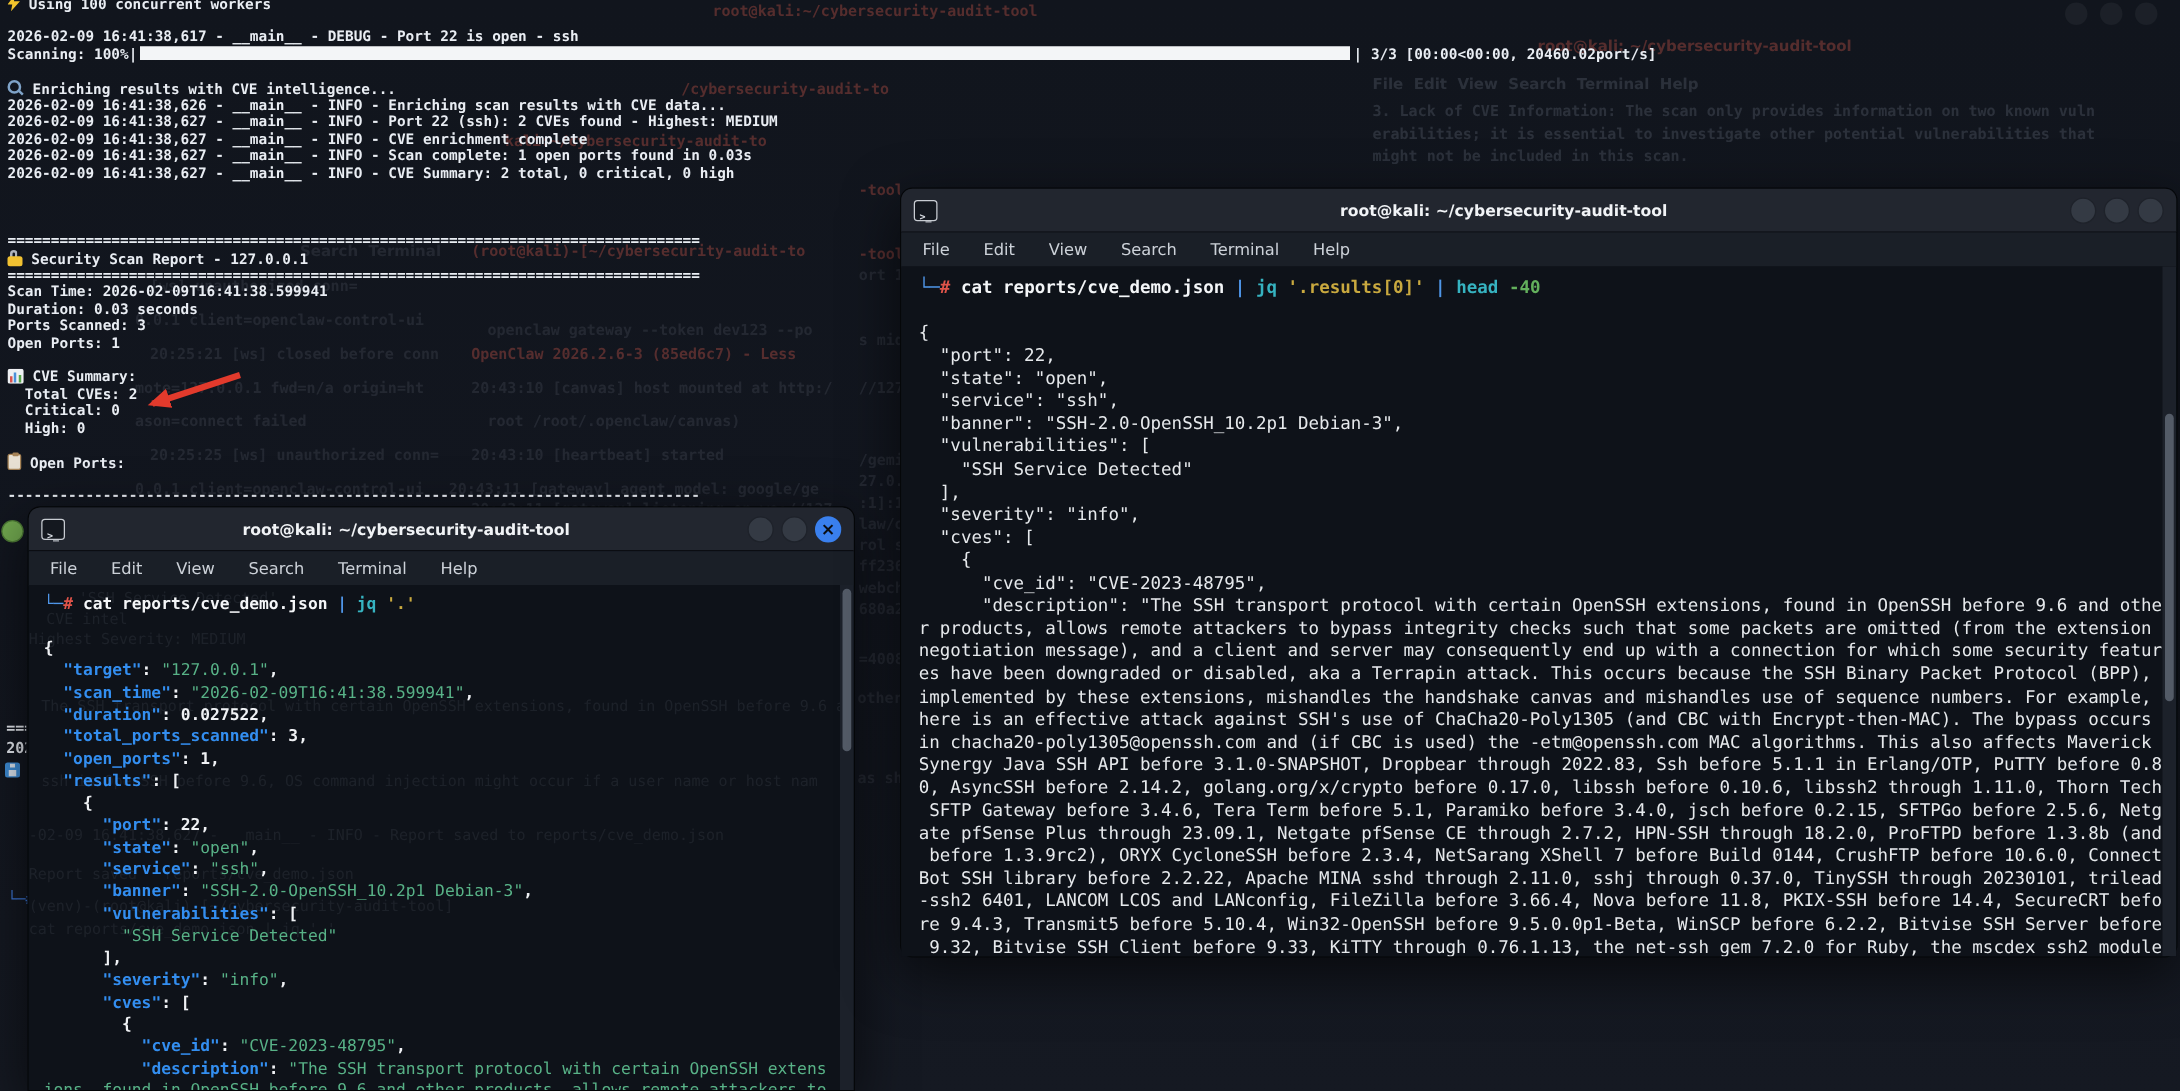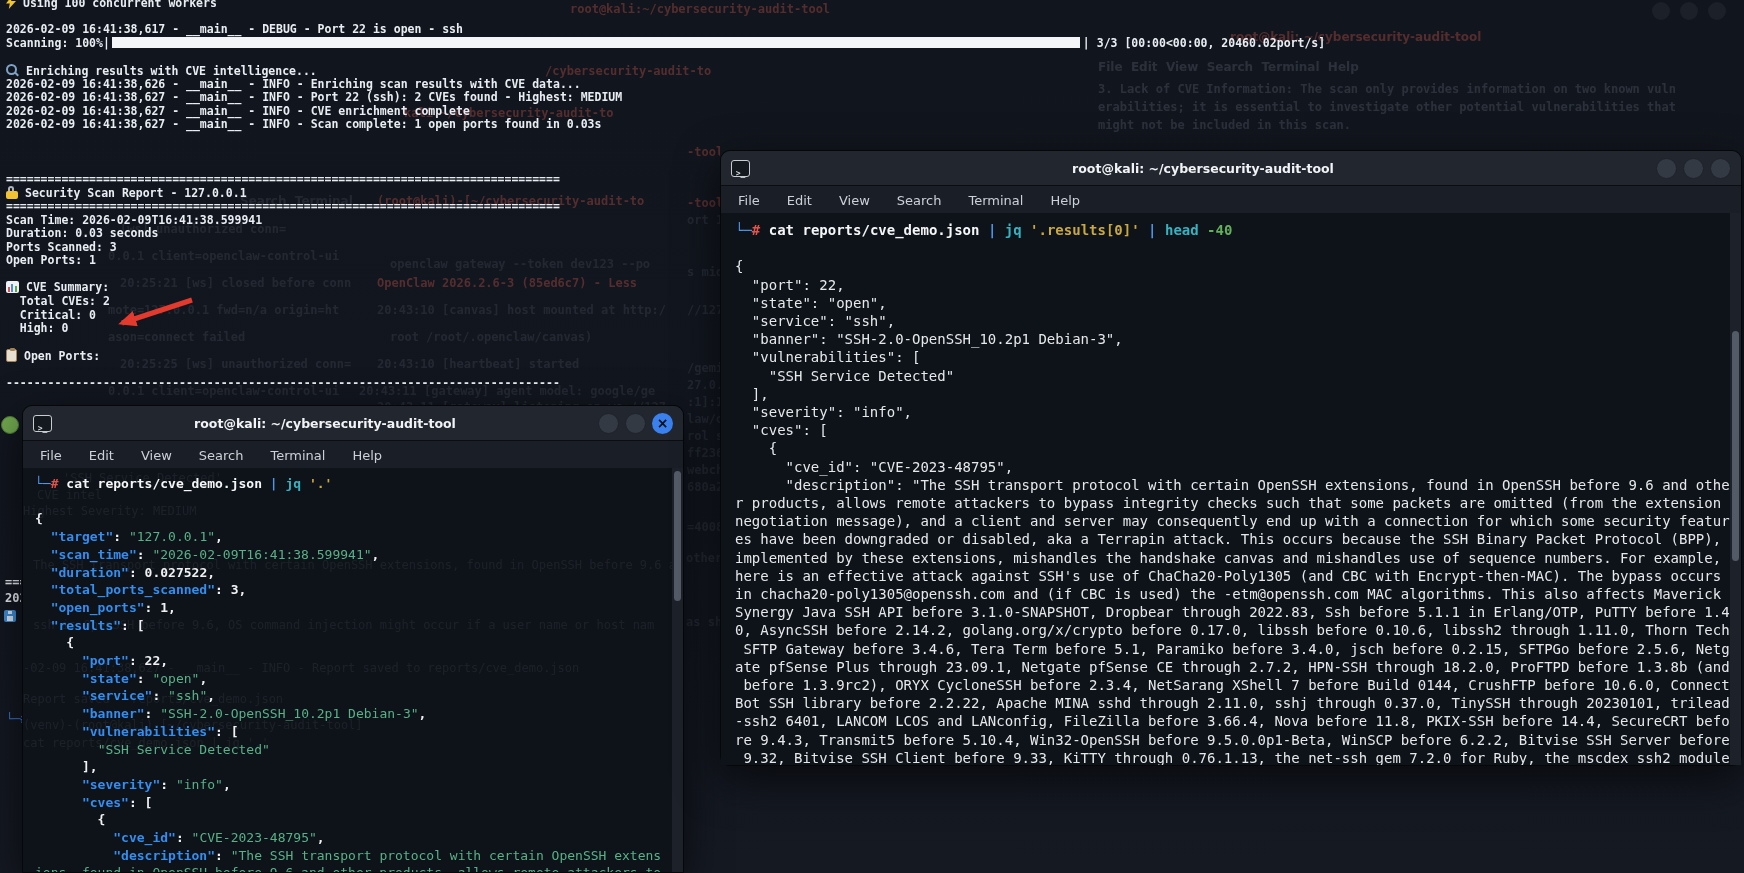--- a/index.html
+++ b/index.html
@@ -155,20 +155,21 @@
     <div class="bg-row"><span class="gi gi-lightning"></span><span>Using 100 concurrent workers</span></div>
     <div class="bg-row"><span> </span></div>
     <div class="bg-row"><span>2026-02-09 16:41:38,617 - __main__ - DEBUG - Port 22 is open - ssh</span></div>
     <div class="bg-row"><span>Scanning: 100%|</span><span class="pbar"></span><span>| 3/3 [00:00&lt;00:00, 20460.02port/s]</span></div>
     <div class="bg-row"><span> </span></div>
     <div class="bg-row"><span class="gi gi-magnifier"></span><span>Enriching results with CVE intelligence...</span></div>
     <div class="bg-row"><span>2026-02-09 16:41:38,626 - __main__ - INFO - Enriching scan results with CVE data...</span></div>
     <div class="bg-row"><span>2026-02-09 16:41:38,627 - __main__ - INFO - Port 22 (ssh): 2 CVEs found - Highest: MEDIUM</span></div>
     <div class="bg-row"><span>2026-02-09 16:41:38,627 - __main__ - INFO - CVE enrichment complete</span></div>
     <div class="bg-row"><span>2026-02-09 16:41:38,627 - __main__ - INFO - Scan complete: 1 open ports found in 0.03s</span></div>
+    <div class="bg-row"><span>2026-02-09 16:41:38,627 - __main__ - INFO - CVE Summary: 2 total, 0 critical, 0 high</span></div>
     <div class="bg-row"><span> </span></div>
     <div class="bg-row"><span> </span></div>
     <div class="bg-row"><span> </span></div>
     <div class="bg-row"><span>================================================================================</span></div>
     <div class="bg-row"><span class="gi gi-lock"></span><span>Security Scan Report - 127.0.0.1</span></div>
     <div class="bg-row"><span>================================================================================</span></div>
     <div class="bg-row"><span>Scan Time: 2026-02-09T16:41:38.599941</span></div>
     <div class="bg-row"><span>Duration: 0.03 seconds</span></div>
     <div class="bg-row"><span>Ports Scanned: 3</span></div>
     <div class="bg-row"><span>Open Ports: 1</span></div>
@@ -287,21 +288,21 @@
         <div class="trow">  "cves": [</div>
         <div class="trow">    {</div>
         <div class="trow">      "cve_id": "CVE-2023-48795",</div>
         <div class="trow">      "description": "The SSH transport protocol with certain OpenSSH extensions, found in OpenSSH before 9.6 and othe</div>
         <div class="trow">r products, allows remote attackers to bypass integrity checks such that some packets are omitted (from the extension</div>
         <div class="trow">negotiation message), and a client and server may consequently end up with a connection for which some security featur</div>
         <div class="trow">es have been downgraded or disabled, aka a Terrapin attack. This occurs because the SSH Binary Packet Protocol (BPP),</div>
         <div class="trow">implemented by these extensions, mishandles the handshake canvas and mishandles use of sequence numbers. For example, t</div>
         <div class="trow">here is an effective attack against SSH's use of ChaCha20-Poly1305 (and CBC with Encrypt-then-MAC). The bypass occurs</div>
         <div class="trow">in chacha20-poly1305@openssh.com and (if CBC is used) the -etm@openssh.com MAC algorithms. This also affects Maverick</div>
-        <div class="trow">Synergy Java SSH API before 3.1.0-SNAPSHOT, Dropbear through 2022.83, Ssh before 5.1.1 in Erlang/OTP, PuTTY before 1.4</div>
+        <div class="trow">Synergy Java SSH API before 3.1.0-SNAPSHOT, Dropbear through 2022.83, Ssh before 5.1.1 in Erlang/OTP, PuTTY before 0.8</div>
         <div class="trow">0, AsyncSSH before 2.14.2, golang.org/x/crypto before 0.17.0, libssh before 0.10.6, libssh2 through 1.11.0, Thorn Tech</div>
         <div class="trow"> SFTP Gateway before 3.4.6, Tera Term before 5.1, Paramiko before 3.4.0, jsch before 0.2.15, SFTPGo before 2.5.6, Netg</div>
         <div class="trow">ate pfSense Plus through 23.09.1, Netgate pfSense CE through 2.7.2, HPN-SSH through 18.2.0, ProFTPD before 1.3.8b (and</div>
         <div class="trow"> before 1.3.9rc2), ORYX CycloneSSH before 2.3.4, NetSarang XShell 7 before Build 0144, CrushFTP before 10.6.0, Connect</div>
         <div class="trow">Bot SSH library before 2.2.22, Apache MINA sshd through 2.11.0, sshj through 0.37.0, TinySSH through 20230101, trilead</div>
         <div class="trow">-ssh2 6401, LANCOM LCOS and LANconfig, FileZilla before 3.66.4, Nova before 11.8, PKIX-SSH before 14.4, SecureCRT befo</div>
         <div class="trow">re 9.4.3, Transmit5 before 5.10.4, Win32-OpenSSH before 9.5.0.0p1-Beta, WinSCP before 6.2.2, Bitvise SSH Server before</div>
         <div class="trow"> 9.32, Bitvise SSH Client before 9.33, KiTTY through 0.76.1.13, the net-ssh gem 7.2.0 for Ruby, the mscdex ssh2 module</div>
       </div>
     <div class="sbar">

